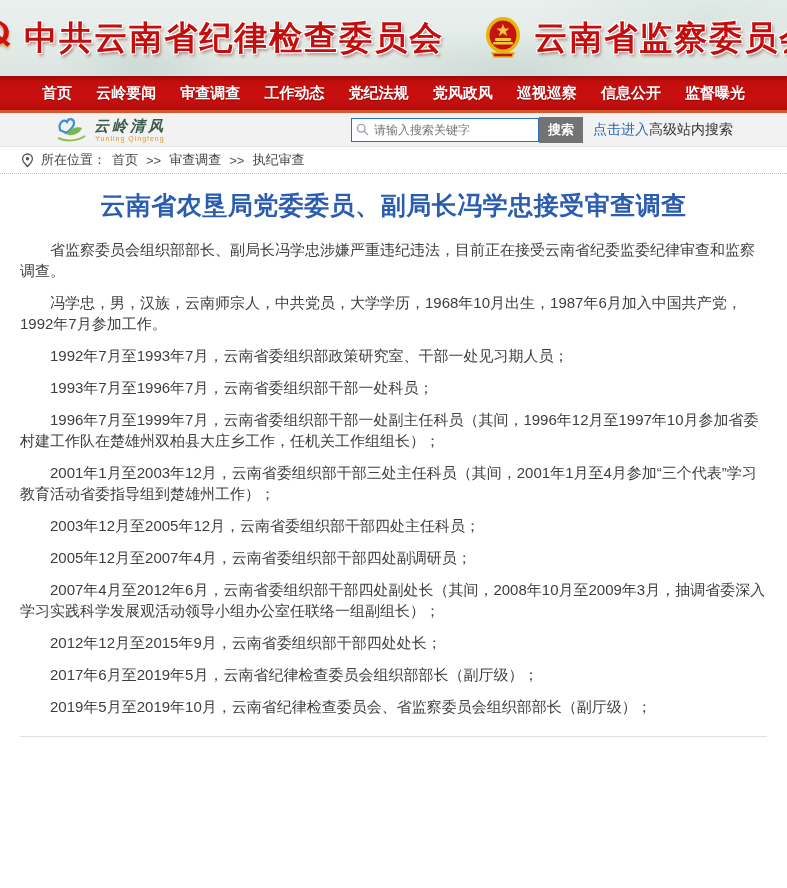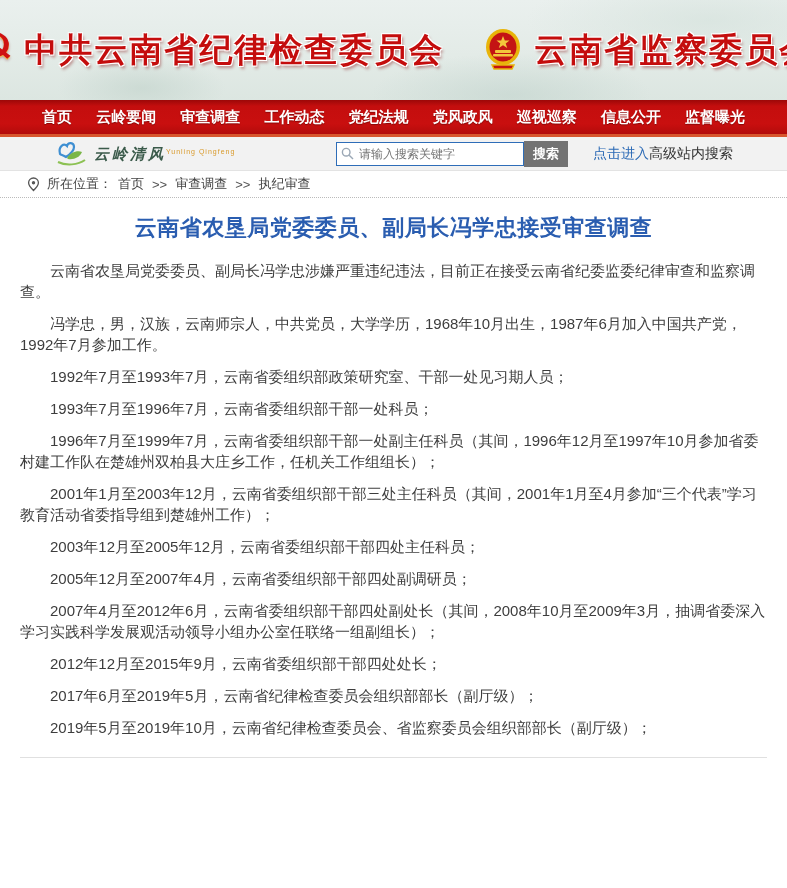--- a/index.html
+++ b/index.html
@@ -4,21 +4,21 @@
 <style>
   * { margin:0; padding:0; box-sizing:border-box; }
   html,body { background:#fff; }
   body {
     width:787px; min-height:888px; margin:0 auto;
     font-family:"Liberation Sans","DejaVu Sans",sans-serif;
     color:#333; overflow-x:hidden;
   }
   
   .banner {
-    height:100px; position:relative;
+    height:76px; position:relative;
     background:
       radial-gradient(120px 45px at 18% 88%, rgba(190,208,200,.55), rgba(190,208,200,0) 70%),
       radial-gradient(200px 60px at 65% 95%, rgba(185,205,198,.45), rgba(185,205,198,0) 70%),
       radial-gradient(260px 70px at 90% 20%, rgba(210,224,218,.6), rgba(210,224,218,0) 70%),
       linear-gradient(180deg,#eaf0ee 0%,#e3ebe7 55%,#dce6e1 100%);
     display:flex; align-items:center; justify-content:center; gap:38px;
   }
   .banner-group { display:flex; align-items:center; gap:10px; }
   .party-emblem {
     font-size:46px; line-height:1; color:#cf1111;
@@ -42,52 +42,52 @@
     color:#fff; font-size:15px; font-weight:bold; text-decoration:none; white-space:nowrap;
     text-shadow:0 1px 1px rgba(90,0,0,.6);
   }
   
   .searchbar {
     height:34px; background:#f2f2f2; border-bottom:1px solid #e3e3e3;
     display:flex; align-items:center; padding:0 14px;
   }
   .logo { display:flex; align-items:center; gap:6px; margin-left:40px; }
   .logo-mark { width:34px; height:28px; display:block; }
-  .logo-texts { display:flex; flex-direction:row; line-height:1;text-align:center; }
+  .logo-texts { display:flex; flex-direction:column; line-height:1;text-align:center; }
   .logo-cn { font-size:15px; color:#3a5a4a; font-weight:bold; letter-spacing:3px; font-style:italic; }
   .logo-en { font-size:7px; color:#d99a2b; letter-spacing:1px; margin-top:2px; }
   .search-group { display:flex; align-items:center; margin-left:auto; margin-right:40px; }
   .search-box { position:relative; }
   .search-box input {
     width:188px; height:24px; border:1px solid #2e6db8; background:#fff;
     font-size:12px; color:#888; padding:0 4px 0 22px; outline:none;
     font-family:"Liberation Sans","DejaVu Sans",sans-serif;
   }
   .mag { position:absolute; left:5px; top:5px; width:13px; height:13px; }
   .search-btn {
     height:26px; padding:0 9px; margin-left:0; border:none; cursor:pointer;
     background:#737373; color:#fff; font-size:13px; font-weight:bold;
     font-family:"Liberation Sans","DejaVu Sans",sans-serif;
   }
-  .adv { margin-left:25px; font-size:14px; white-space:nowrap; }
+  .adv { margin-left:10px; font-size:14px; white-space:nowrap; }
   .adv .go { color:#2a69b5; text-decoration:none; cursor:pointer; }
   .adv .lbl { color:#333; }
   
   .crumbbar {
     height:27px; display:flex; align-items:center; gap:6px;
-    padding:0 26px; background:#fff; border-bottom:1px dotted #bbb;
+    padding:0 20px; background:#fff; border-bottom:1px dotted #bbb;
   }
   .crumb-icon { width:15px; height:15px; }
   .crumbbar, .crumbbar a { font-size:13px; color:#444; text-decoration:none; }
   .crumb-sep { color:#555; margin:0 2px; }
   
   .article { padding:0 20px; }
   .art-title {
     margin-top:15px; text-align:center;
-    font-size:22px; font-weight:bold; color:#2a5db0; letter-spacing:.5px;
+    font-size:25px; font-weight:bold; color:#2a5db0; letter-spacing:.5px;
   }
   .art-meta {
     margin-top:11px; text-align:center; font-size:13px; color:#4d4d4d;
     padding-bottom:10px; border-bottom:1px solid #e8e8e8;
   }
   .art-meta .seg { margin:0 16px; }
   .share { color:#b3b3b3; margin-left:26px; cursor:pointer; }
   .share .arr { font-size:10px; }
   .body-text { padding-top:6px; padding-bottom:8px; border-bottom:1px solid #e0e0e0; }
   .para {
@@ -165,21 +165,21 @@
   <a href="#">首页</a>
   <span class="crumb-sep">&gt;&gt;</span>
   <a href="#">审查调查</a>
   <span class="crumb-sep">&gt;&gt;</span>
   <a href="#">执纪审查</a>
 </div>
 
 <div class="article">
   <h1 class="art-title">云南省农垦局党委委员、副局长冯学忠接受审查调查</h1>
   <div class="body-text">
-      <p class="para">云南省农垦局党委委员、副局长冯学忠涉嫌严重违纪违法，目前正在接受云南省纪委监委纪律审查和监察调查。</p>
+      <p class="para">省监察委员会组织部部长、副局长冯学忠涉嫌严重违纪违法，目前正在接受云南省纪委监委纪律审查和监察调查。</p>
       <p class="para">冯学忠，男，汉族，云南师宗人，中共党员，大学学历，1968年10月出生，1987年6月加入中国共产党，1992年7月参加工作。</p>
       <p class="para">1992年7月至1993年7月，云南省委组织部政策研究室、干部一处见习期人员；</p>
       <p class="para">1993年7月至1996年7月，云南省委组织部干部一处科员；</p>
       <p class="para">1996年7月至1999年7月，云南省委组织部干部一处副主任科员（其间，1996年12月至1997年10月参加省委村建工作队在楚雄州双柏县大庄乡工作，任机关工作组组长）；</p>
       <p class="para">2001年1月至2003年12月，云南省委组织部干部三处主任科员（其间，2001年1月至4月参加“三个代表”学习教育活动省委指导组到楚雄州工作）；</p>
       <p class="para">2003年12月至2005年12月，云南省委组织部干部四处主任科员；</p>
       <p class="para">2005年12月至2007年4月，云南省委组织部干部四处副调研员；</p>
       <p class="para">2007年4月至2012年6月，云南省委组织部干部四处副处长（其间，2008年10月至2009年3月，抽调省委深入学习实践科学发展观活动领导小组办公室任联络一组副组长）；</p>
       <p class="para">2012年12月至2015年9月，云南省委组织部干部四处处长；</p>
       <p class="para">2017年6月至2019年5月，云南省纪律检查委员会组织部部长（副厅级）；</p>

